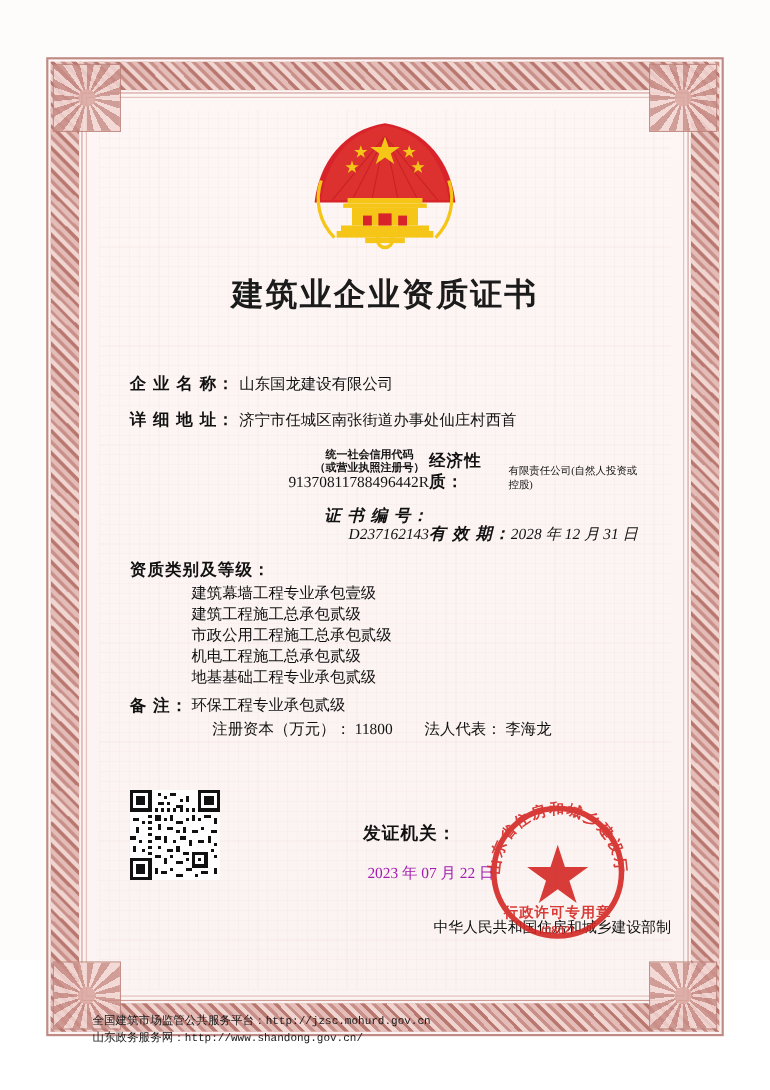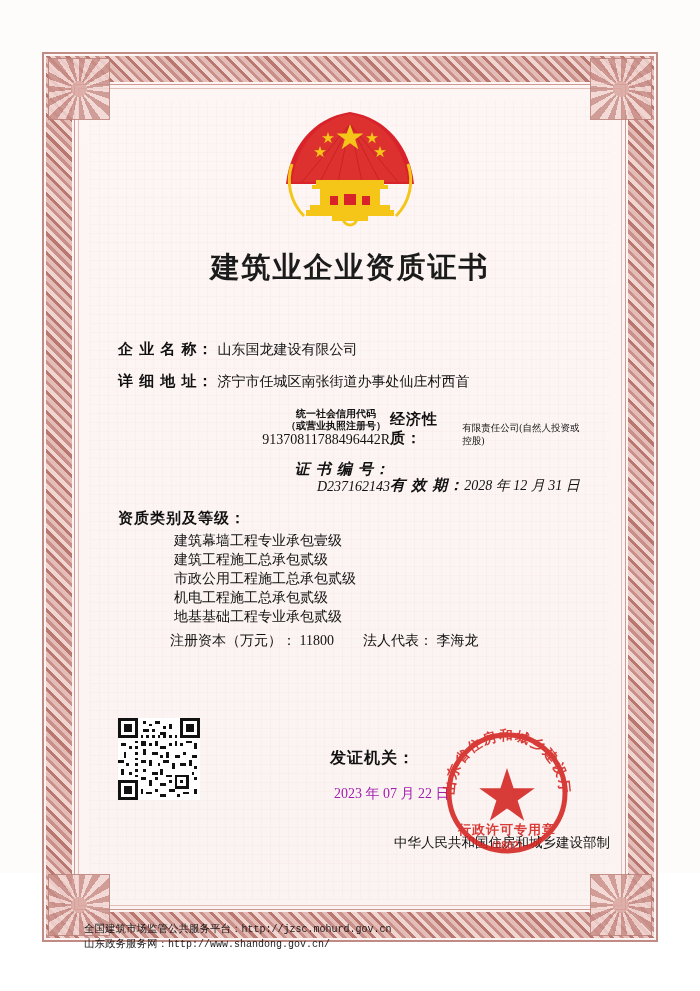--- a/index.html
+++ b/index.html
@@ -192,21 +192,21 @@
     font-family: "Liberation Sans", sans-serif;
     font-weight: bold;
     font-size: 15px;
     letter-spacing: 1px;
   }
   .remark-val {
     margin-left: 56px;
     font-size: 14px;
   }
   .capital-row {
-    margin-left: 52px;
+    margin-left: 75px;
     margin-top: 4px;
     font-size: 14px;
   }
   .capital-row .gap { display: inline-block; width: 22px; }
 
   
   .qr {
     position: absolute;
     left: 118px;
     top: 718px;
@@ -379,20 +379,24 @@
       <span class="qual-label">资质类别及等级：</span>
       <ul class="qual-list">
         <li>建筑幕墙工程专业承包壹级</li>
         <li>建筑工程施工总承包贰级</li>
         <li>市政公用工程施工总承包贰级</li>
         <li>机电工程施工总承包贰级</li>
         <li>地基基础工程专业承包贰级</li>
       </ul>
     </div>
 
+    <div class="remark-row">
+      <span class="remark-lbl">备 注：</span>
+      <span class="remark-val val">环保工程专业承包贰级</span>
+    </div>
 
     <div class="capital-row">
       <span class="val">注册资本（万元）：</span>
       <span class="val">11800</span>
       <span class="gap"></span>
       <span class="val">法人代表：</span>
       <span class="val">李海龙</span>
     </div>
   </div>
 

